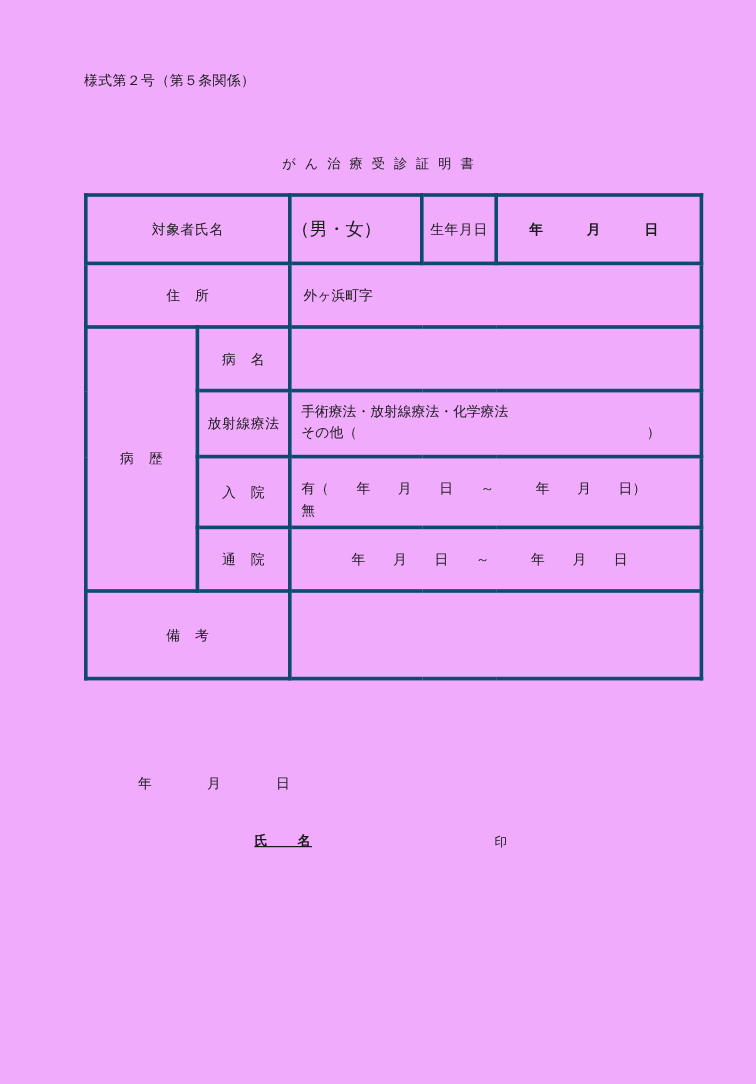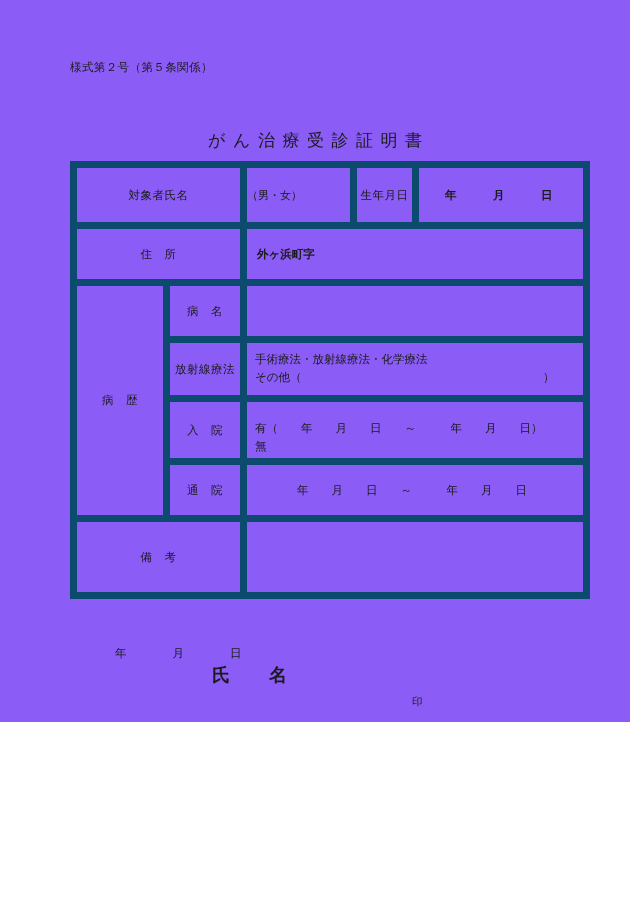--- a/index.html
+++ b/index.html
@@ -8,57 +8,57 @@
     padding: 0;
     background: #ffffff;
   }
   body {
     font-family: "Liberation Serif", "DejaVu Serif", serif;
     color: #1a1a1a;
   }
   #page {
     position: relative;
     width: 630px;
-    height: 722px;
-    background: #8b5cf6;
+    height: 903px;
+    background: #f0abfc;
     overflow: hidden;
   }
 
   .form-no {
     position: absolute;
     left: 70px;
     top: 60px;
     font-size: 11.5px;
     letter-spacing: 0.4px;
     white-space: nowrap;
   }
 
   .doc-title {
     position: absolute;
     left: 0;
     top: 129px;
     width: 630px;
     text-align: center;
-    font-size: 17px;
+    font-size: 11px;
     letter-spacing: 7.5px;
     text-indent: 7.5px;
     white-space: nowrap;
   }
 
   
   table.form {
     position: absolute;
     left: 70px;
     top: 161px;
     width: 513px;
     border-collapse: collapse;
     table-layout: fixed;
   }
   table.form td {
-    border: 7px solid #0c4a6e;
+    border: 3px solid #0c4a6e;
     font-size: 11.5px;
     vertical-align: middle;
     padding: 0;
   }
   .lbl {
     text-align: center;
     letter-spacing: 0.5px;
     white-space: nowrap;
   }
 
@@ -67,37 +67,36 @@
   .row-bymei td { height: 50px; }
   .row-chiryo td { height: 52px; }
   .row-nyuin td { height: 56px; }
   .row-tsuin td { height: 50px; }
   .row-biko td { height: 70px; text-align: center; }
 
   .gender {
     display: block;
     text-align: right;
     padding-right: 74px;
-    font-size: 11px;
+    font-size: 15px;
     white-space: nowrap;
   }
   .bold-date {
     font-weight: bold;
     padding-left: 26px;
     letter-spacing: 0.5px;
     white-space: nowrap;
   }
 
   .addr-text {
     padding-left: 10px;
     white-space: nowrap;
-    font-weight: bold;
-  }
-
-  .treat-line1 { padding-left: 8px; white-space: nowrap; line-height: 1.45; font-family: Liberation Mono, monospace; }
+  }
+
+  .treat-line1 { padding-left: 8px; white-space: nowrap; line-height: 1.45; }
   .treat-line2 { padding-left: 8px; white-space: nowrap; line-height: 1.45; position: relative; }
   .treat-line2 .paren-close {
     position: absolute;
     left: 296px;
     top: 0;
   }
 
   .nyuin-line1 { padding-left: 8px; white-space: nowrap; line-height: 1.9; margin-top: 12px; }
   .nyuin-line2 { padding-left: 8px; white-space: nowrap; line-height: 1.3; }
   .tsuin-line { padding-left: 50px; white-space: nowrap; font-family: Liberation Mono, monospace; }
@@ -123,25 +122,26 @@
     position: absolute;
     left: 115px;
     top: 646px;
     font-size: 11.5px;
     white-space: nowrap;
   }
 
   .sign-name {
     position: absolute;
     left: 212px;
-    top: 663px;
-    font-size: 18px;
+    top: 693px;
+    font-size: 11px;
     font-weight: bold;
     letter-spacing: 1px;
     white-space: nowrap;
+    text-decoration: underline;
   }
 
   .sign-seal {
     position: absolute;
     left: 412px;
     top: 695px;
     font-size: 10.5px;
     white-space: nowrap;
   }
 </style>

